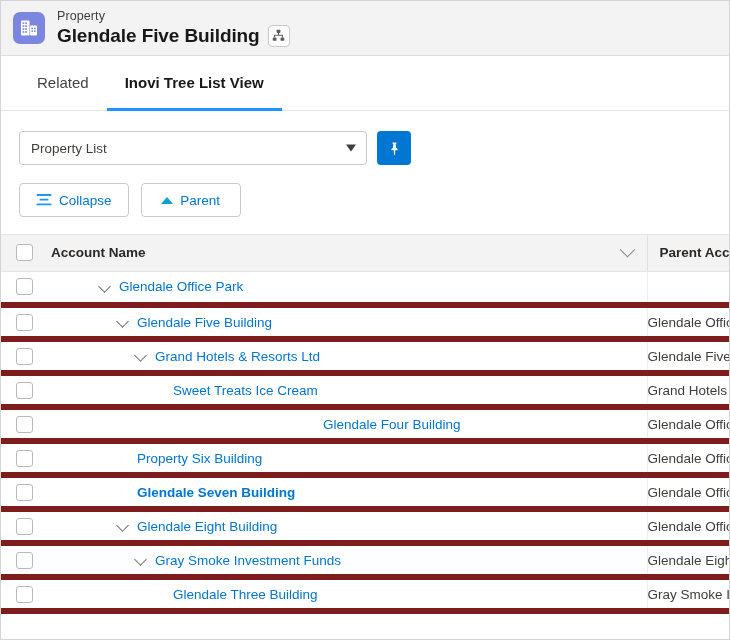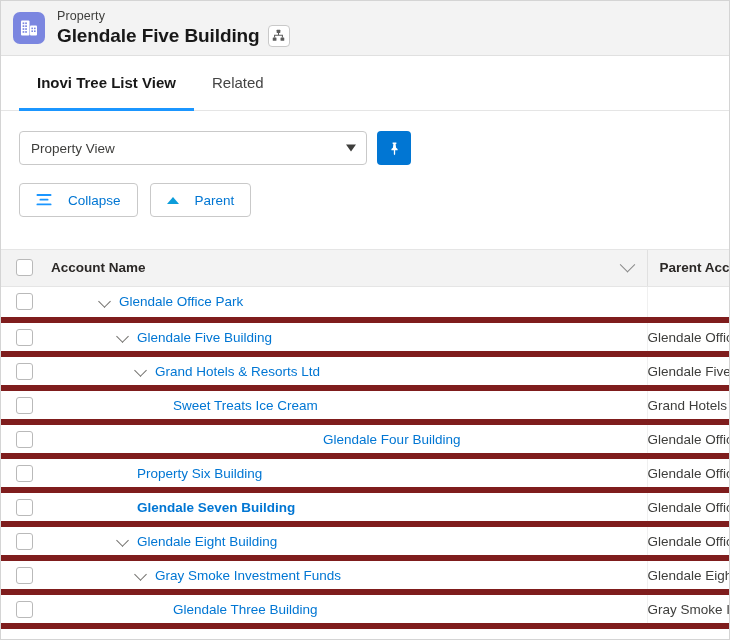--- a/index.html
+++ b/index.html
@@ -124,34 +124,34 @@
   .obtn {
     height: 34px;
     min-width: 100px;
     border: 1px solid #c9c9c9;
     border-radius: 4px;
     background: #fff;
     color: #0176d3;
     font-size: 13.5px;
     font-family: "Liberation Sans", sans-serif;
     display: flex; align-items: center; justify-content: center;
-    gap: 16px;
+    gap: 7px;
     padding: 0 16px;
     cursor: pointer;
   }
   .obtn .tri-up {
     width: 0; height: 0;
     border-left: 6px solid transparent;
     border-right: 6px solid transparent;
     border-bottom: 7px solid #0d9dda;
   }
 
   
   .table-wrap {
-    margin-top: 32px;
+    margin-top: 17px;
     border-top: 1px solid #e5e5e5;
     width: 100%;
     overflow: hidden;
   }
   table.tree {
     width: 860px;
     border-collapse: collapse;
     table-layout: fixed;
     font-size: 13.5px;
   }
@@ -259,32 +259,32 @@
             <rect x="0.8" y="9.2" width="4" height="3.4" rx="0.6" fill="#5c5c5c"></rect>
             <rect x="9.2" y="9.2" width="4" height="3.4" rx="0.6" fill="#5c5c5c"></rect>
             <path d="M7 4.2 V6.7 M2.8 9.2 V6.7 H11.2 V9.2" stroke="#5c5c5c" stroke-width="1.1" fill="none"></path>
           </svg>
         </div>
       </div>
     </div>
   </div>
 
   <div class="tabs">
+    <div class="tab">
+      <span>Related</span>
+    </div>
     <div class="tab active">
       <span>Inovi Tree List View</span>
-    </div>
-    <div class="tab">
-      <span>Related</span>
     </div>
   </div>
 
   <div class="toolbar">
     <div class="select-row">
       <div class="combobox" title="Select a list">
-        <span>Property View</span>
+        <span>Property List</span>
         <span class="chev"></span>
       </div>
       <button class="pin-btn">
         <svg width="15" height="15" viewBox="0 0 16 16" aria-hidden="true">
           <path d="M6 1.6h4v1.5H9.2l.5 4.1 1.6 1.3v1.3H8.7V14l-.7 1.1-.7-1.1V9.8H4.7V8.5l1.6-1.3.5-4.1H6z" fill="#ffffff"></path>
         </svg>
       </button>
     </div>
 
     <div class="btn-row">

